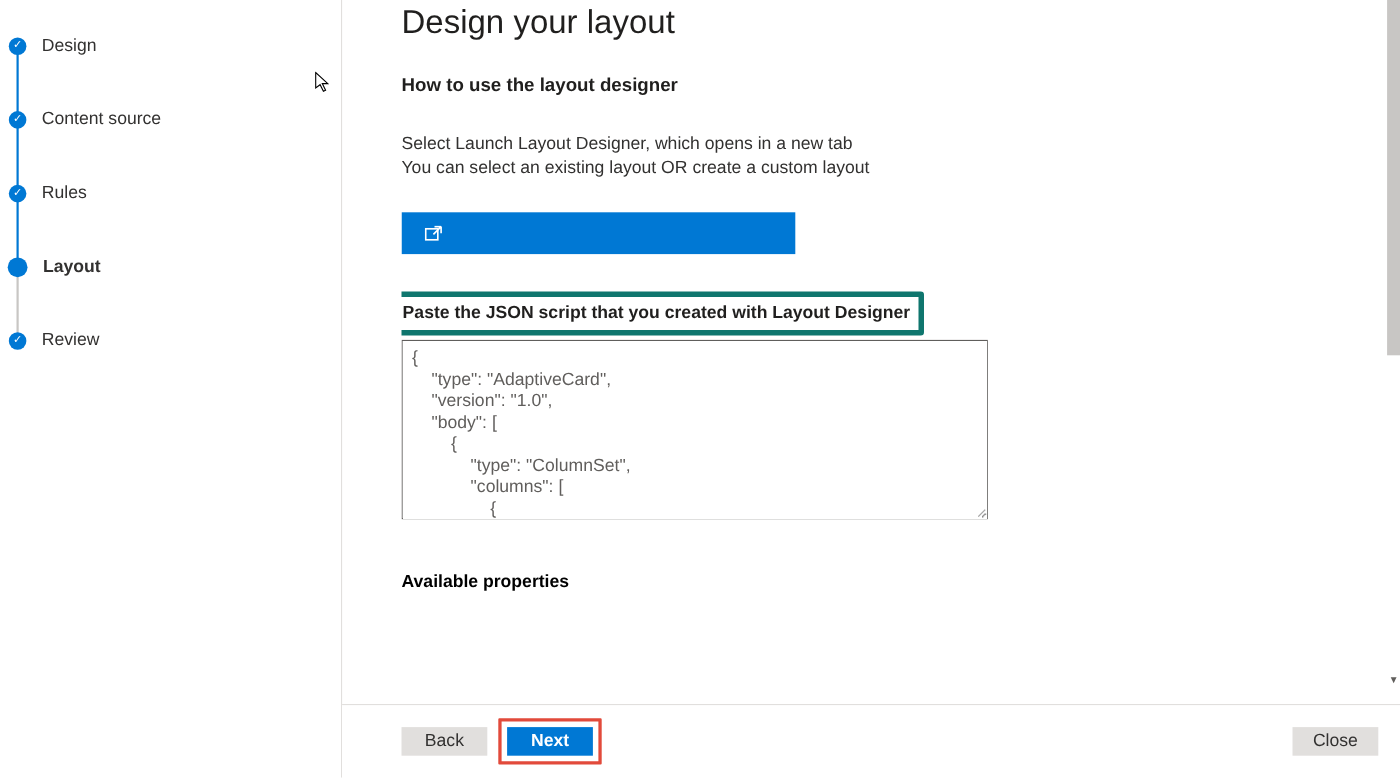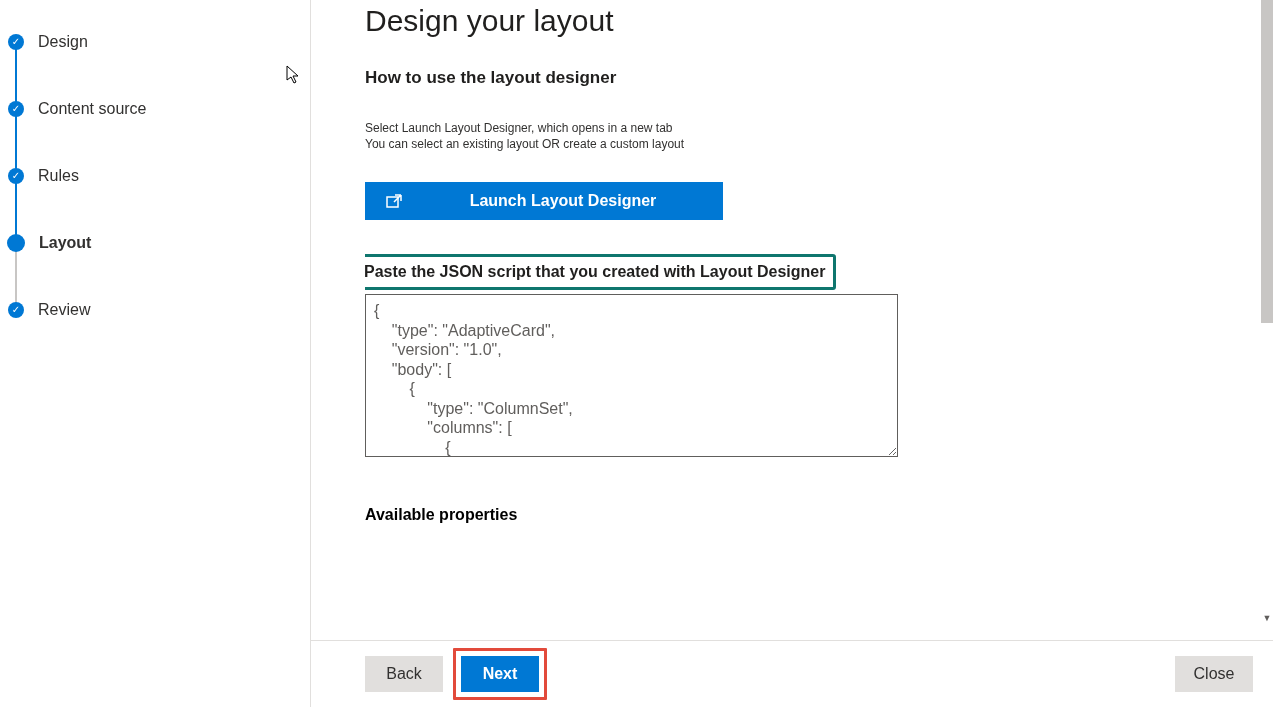--- a/index.html
+++ b/index.html
@@ -100,21 +100,21 @@
       margin-top: 4px;
       margin-bottom: 30px;
     }
     .section-heading {
       font-size: 17px;
       font-weight: 600;
       color: #201f1e;
       margin-bottom: 32px;
     }
     .instructions {
-      font-size: 12px;
+      font-size: 16px;
       color: #323130;
       line-height: 1.35;
       margin-bottom: 30px;
     }
     .launch-btn {
       display: inline-flex;
       align-items: center;
       background: #0078d4;
       color: #ffffff;
       border: none;
@@ -137,21 +137,21 @@
       fill: none;
     }
     .launch-btn .btn-text {
       flex: 1;
       text-align: center;
       padding-right: 20px;
     }
 
     .json-label-wrap {
       display: inline-block;
-      border: 3px solid #0f766e;
+      border: 5px solid #0f766e;
       border-radius: 3px;
       padding: 6px 8px 6px 6px;
       margin-left: -10px;
       margin-bottom: 4px;
     }
     .json-label {
       font-size: 16px;
       font-weight: 600;
       color: #201f1e;
     }
@@ -186,21 +186,21 @@
       display: flex;
       align-items: center;
       padding-left: 54px;
       padding-right: 20px;
       background: #ffffff;
     }
     .footer-spacer {
       flex: 1;
     }
     .btn {
-      height: 36px;
+      height: 26px;
       min-width: 78px;
       padding: 0 18px;
       border: none;
       cursor: pointer;
       font-size: 16px;
       font-family: inherit;
     }
     .btn-default {
       background: #e1dfdd;
       color: #323130;
@@ -302,21 +302,20 @@
         <div>You can select an existing layout OR create a custom layout</div>
       </div>
 
       <button class="launch-btn">
         <span class="open-icon">
           <svg width="16" height="14" viewBox="0 0 16 14" stroke-width="1.5">
             <rect x="1" y="3" width="11" height="10"></rect>
             <path d="M9 1 L15 1 M15 1 L15 7 M15 1 L8 8"></path>
           </svg>
         </span>
-        <span class="btn-text">Launch Layout Designer</span>
       </button>
 
       <div>
         <div class="json-label-wrap">
           <span class="json-label">Paste the JSON script that you created with Layout Designer</span>
         </div>
       </div>
       <textarea class="json-textarea" spellcheck="false" style="">{
     "type": "AdaptiveCard",
     "version": "1.0",

